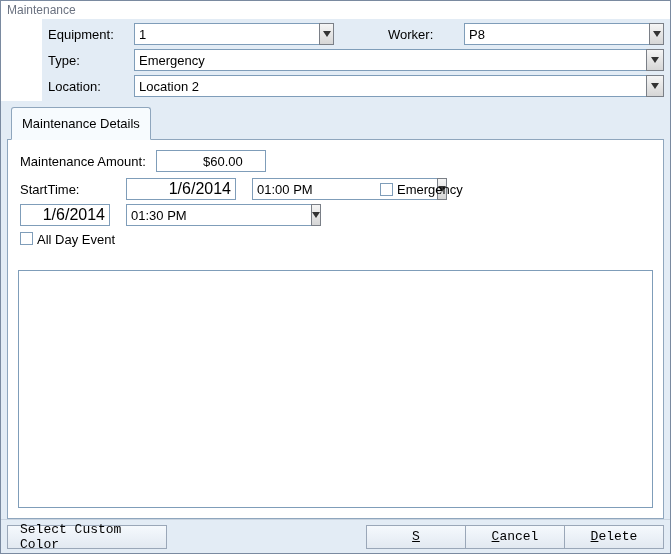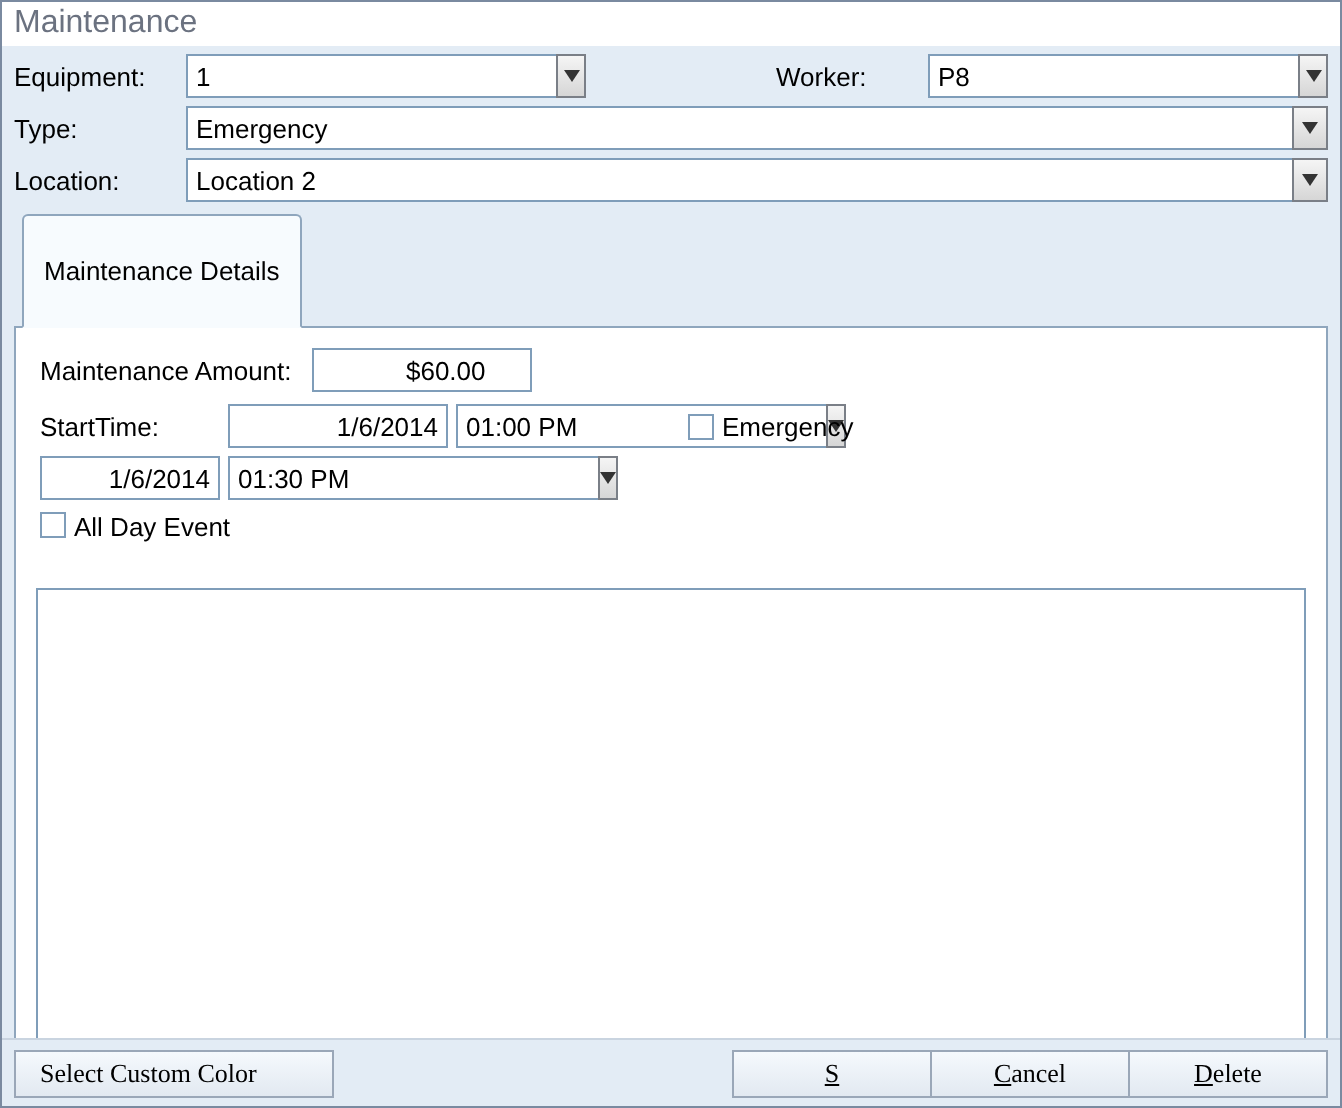--- a/index.html
+++ b/index.html
@@ -9,26 +9,27 @@
     font-size: 13px;
     background: #fff;
     width: 671px;
     height: 554px;
     border: 1px solid #7a8aa0;
     position: relative;
   }
   .window-title {
     padding: 2px 6px;
     color: #6b7280;
-    font-size: 16px;
+    font-size: 12px;
   }
   .header-area {
     background: #e3ecf5;
     padding: 4px 6px 8px 6px;
     border-bottom: 4px solid #c2410c;
+    margin-left: 41px;
   }
   .header-grid {
     display: grid;
     grid-template-columns: 80px 200px 1fr 70px 200px;
     gap: 4px 6px;
     align-items: center;
   }
   .header-grid .full {
     grid-column: 2 / 6;
   }
@@ -71,21 +72,21 @@
   .tab-strip {
     display: flex;
     margin-bottom: -1px;
     padding-left: 4px;
   }
   .tab {
     background: #f7fbfe;
     border: 1px solid #8fa6bd;
     border-bottom: 1px solid #f7fbfe;
     border-radius: 3px 3px 0 0;
-    padding: 20px 10px;
+    padding: 8px 10px;
     position: relative;
     z-index: 2;
     cursor: pointer;
   }
   .tab-panel {
     background: #fff;
     border: 1px solid #8fa6bd;
     height: calc(100% - 26px);
     padding: 10px 12px;
     position: relative;
@@ -102,29 +103,29 @@
     height: 22px;
     border: 1px solid #7f9db9;
     text-align: right;
     padding: 2px 22px;
     font-size: 13px;
     font-family: inherit;
   }
   .time-grid {
     display: grid;
     grid-template-columns: 90px 110px 110px 1fr;
-    gap: 4px 4px;
+    gap: 4px 16px;
     align-items: center;
   }
   .date-input {
     height: 22px;
     border: 1px solid #7f9db9;
     text-align: right;
     padding: 2px 4px;
-    font-size: 13px;
+    font-size: 16px;
     font-family: inherit;
     width: 100%;
   }
   .chk {
     display: flex;
     gap: 4px;
     margin-top: 6px;
   }
   .chkbox {
     width: 13px; height: 13px;
@@ -161,21 +162,21 @@
     align-items: center;
     padding: 0 6px;
     gap: 0;
   }
   .btn {
     height: 24px;
     border: 1px solid #9aa7b8;
     background: linear-gradient(#f5f9fd, #e2e9f1);
     padding: 0 12px;
     font-size: 13px;
-    font-family: Liberation Serif, serif;
+    font-family: Liberation Mono, monospace;
     cursor: pointer;
     display: flex;
     align-items: center;
     justify-content: center;
   }
   .footer .spacer { flex: 1; }
   .footer .btn + .btn { margin-left: -1px; }
   .mnemonic { text-decoration: underline; }
 </style>
 </head>

